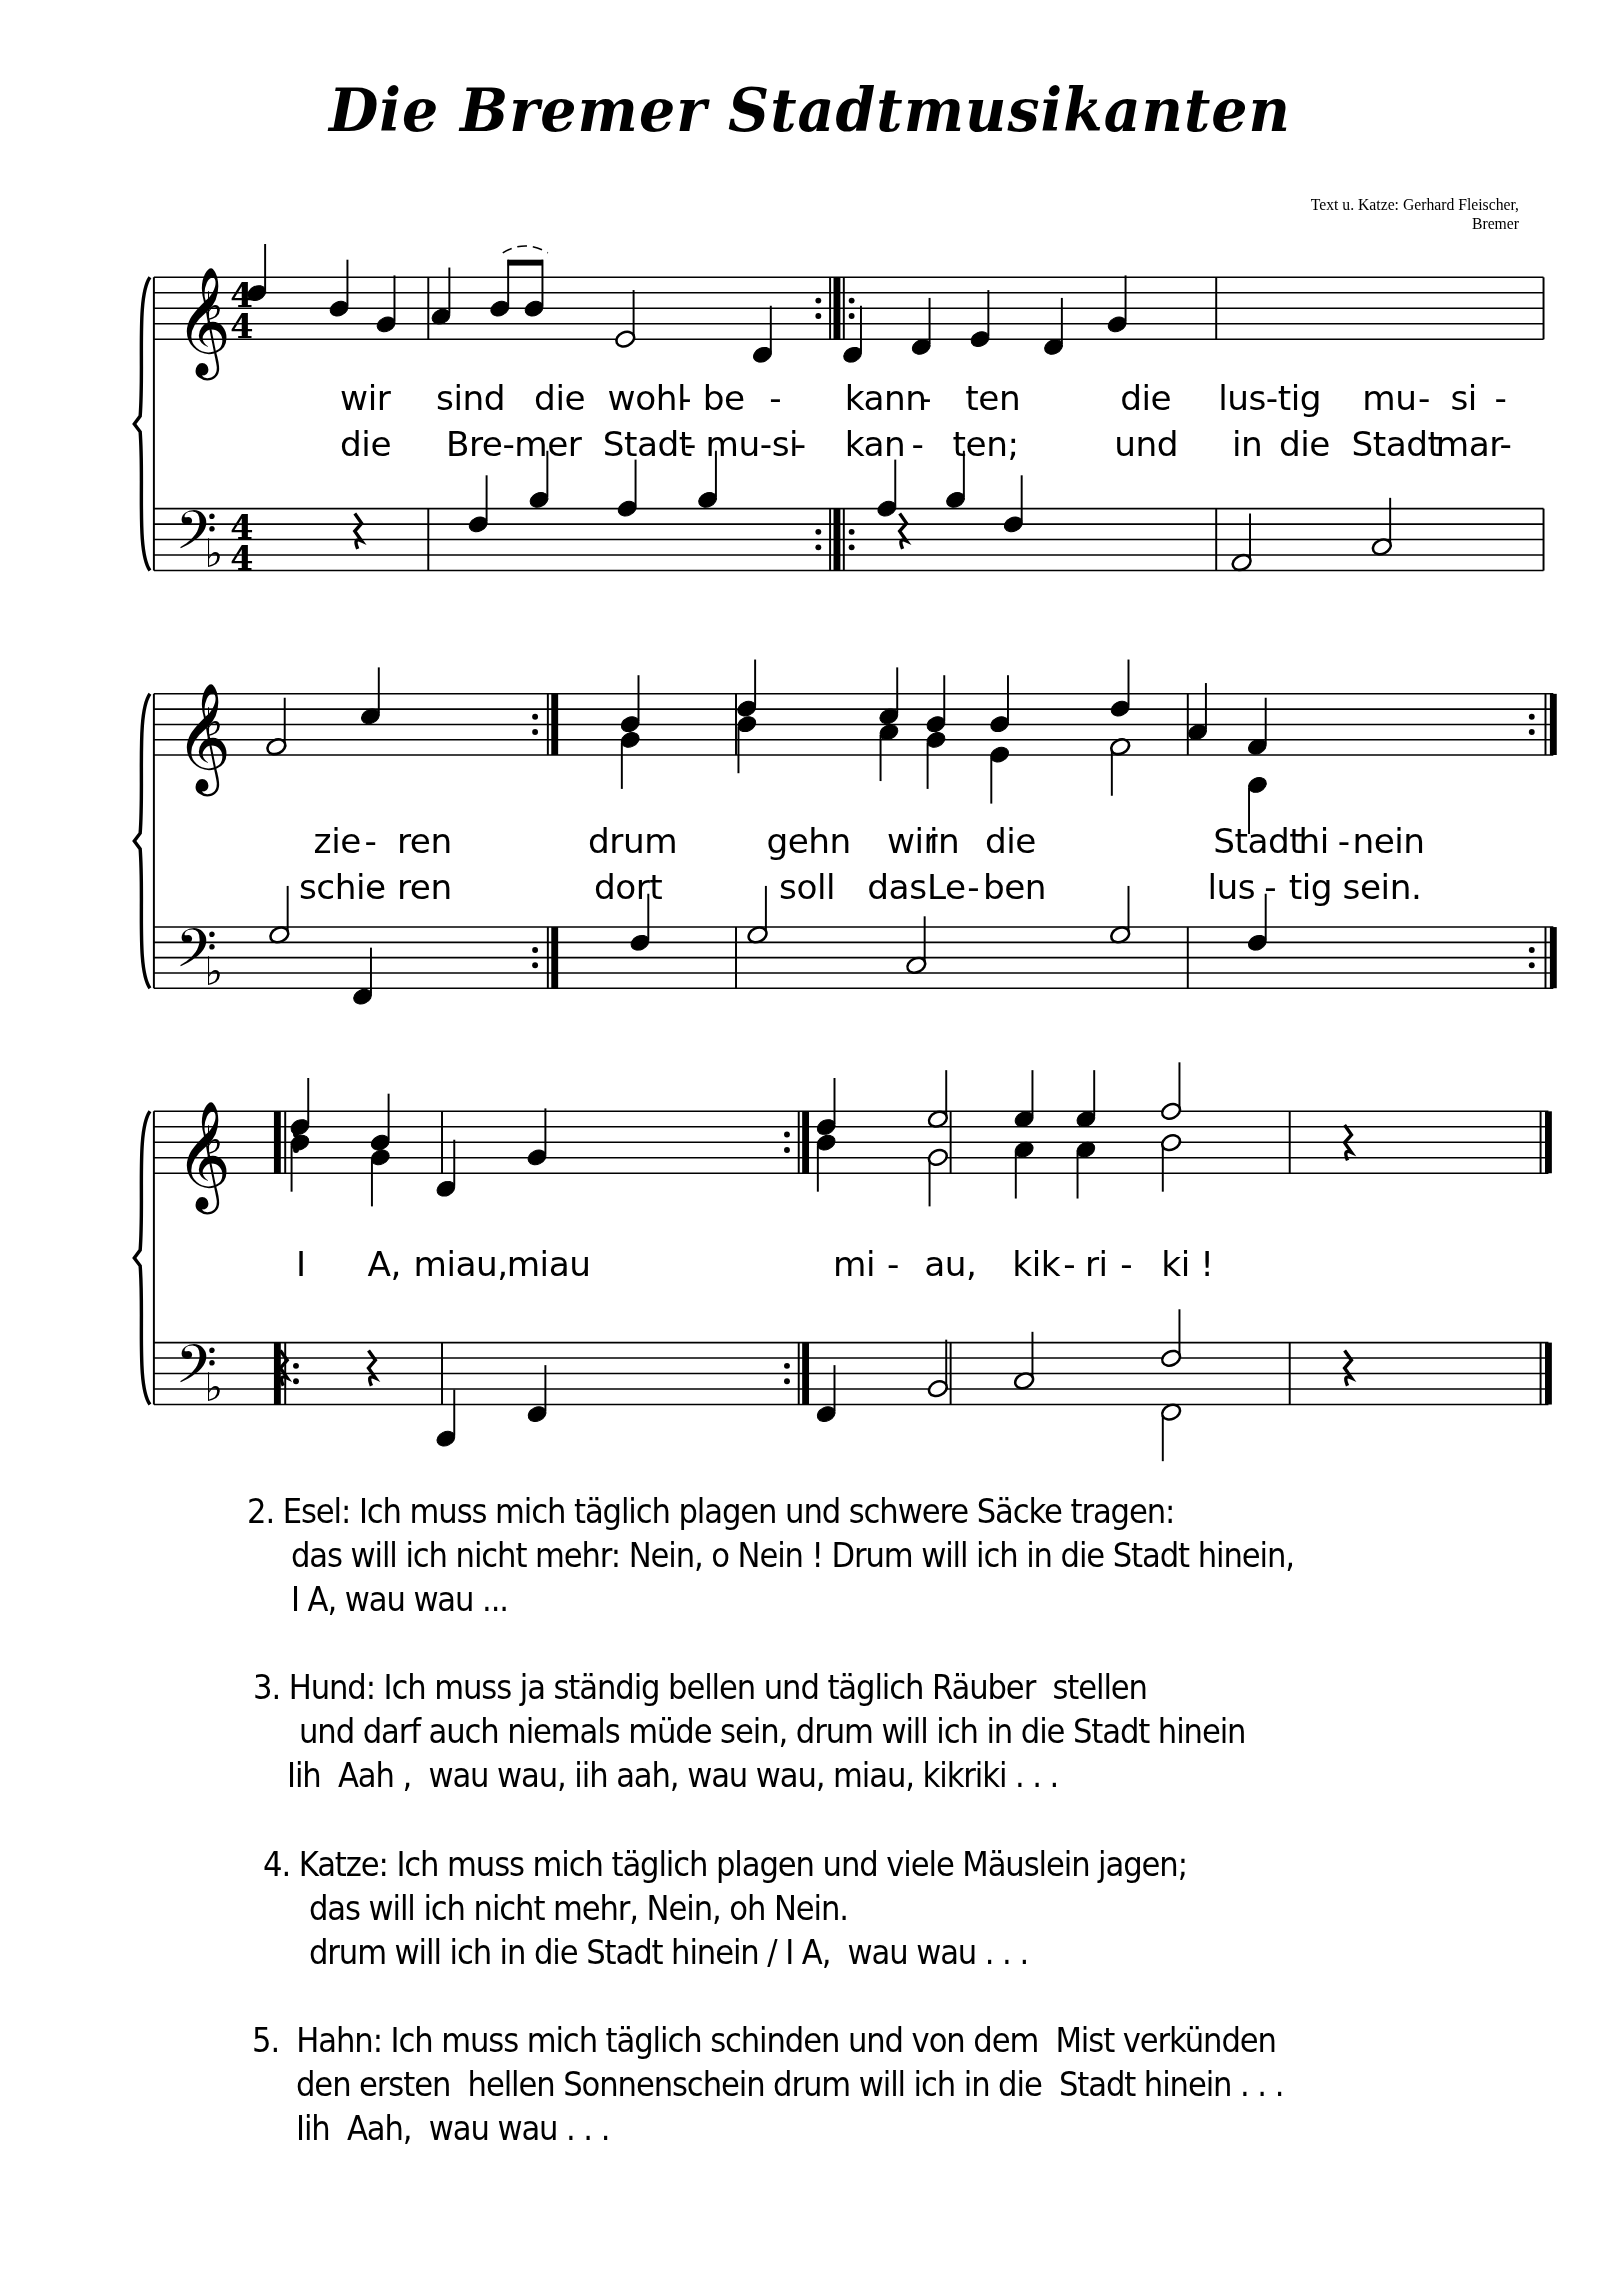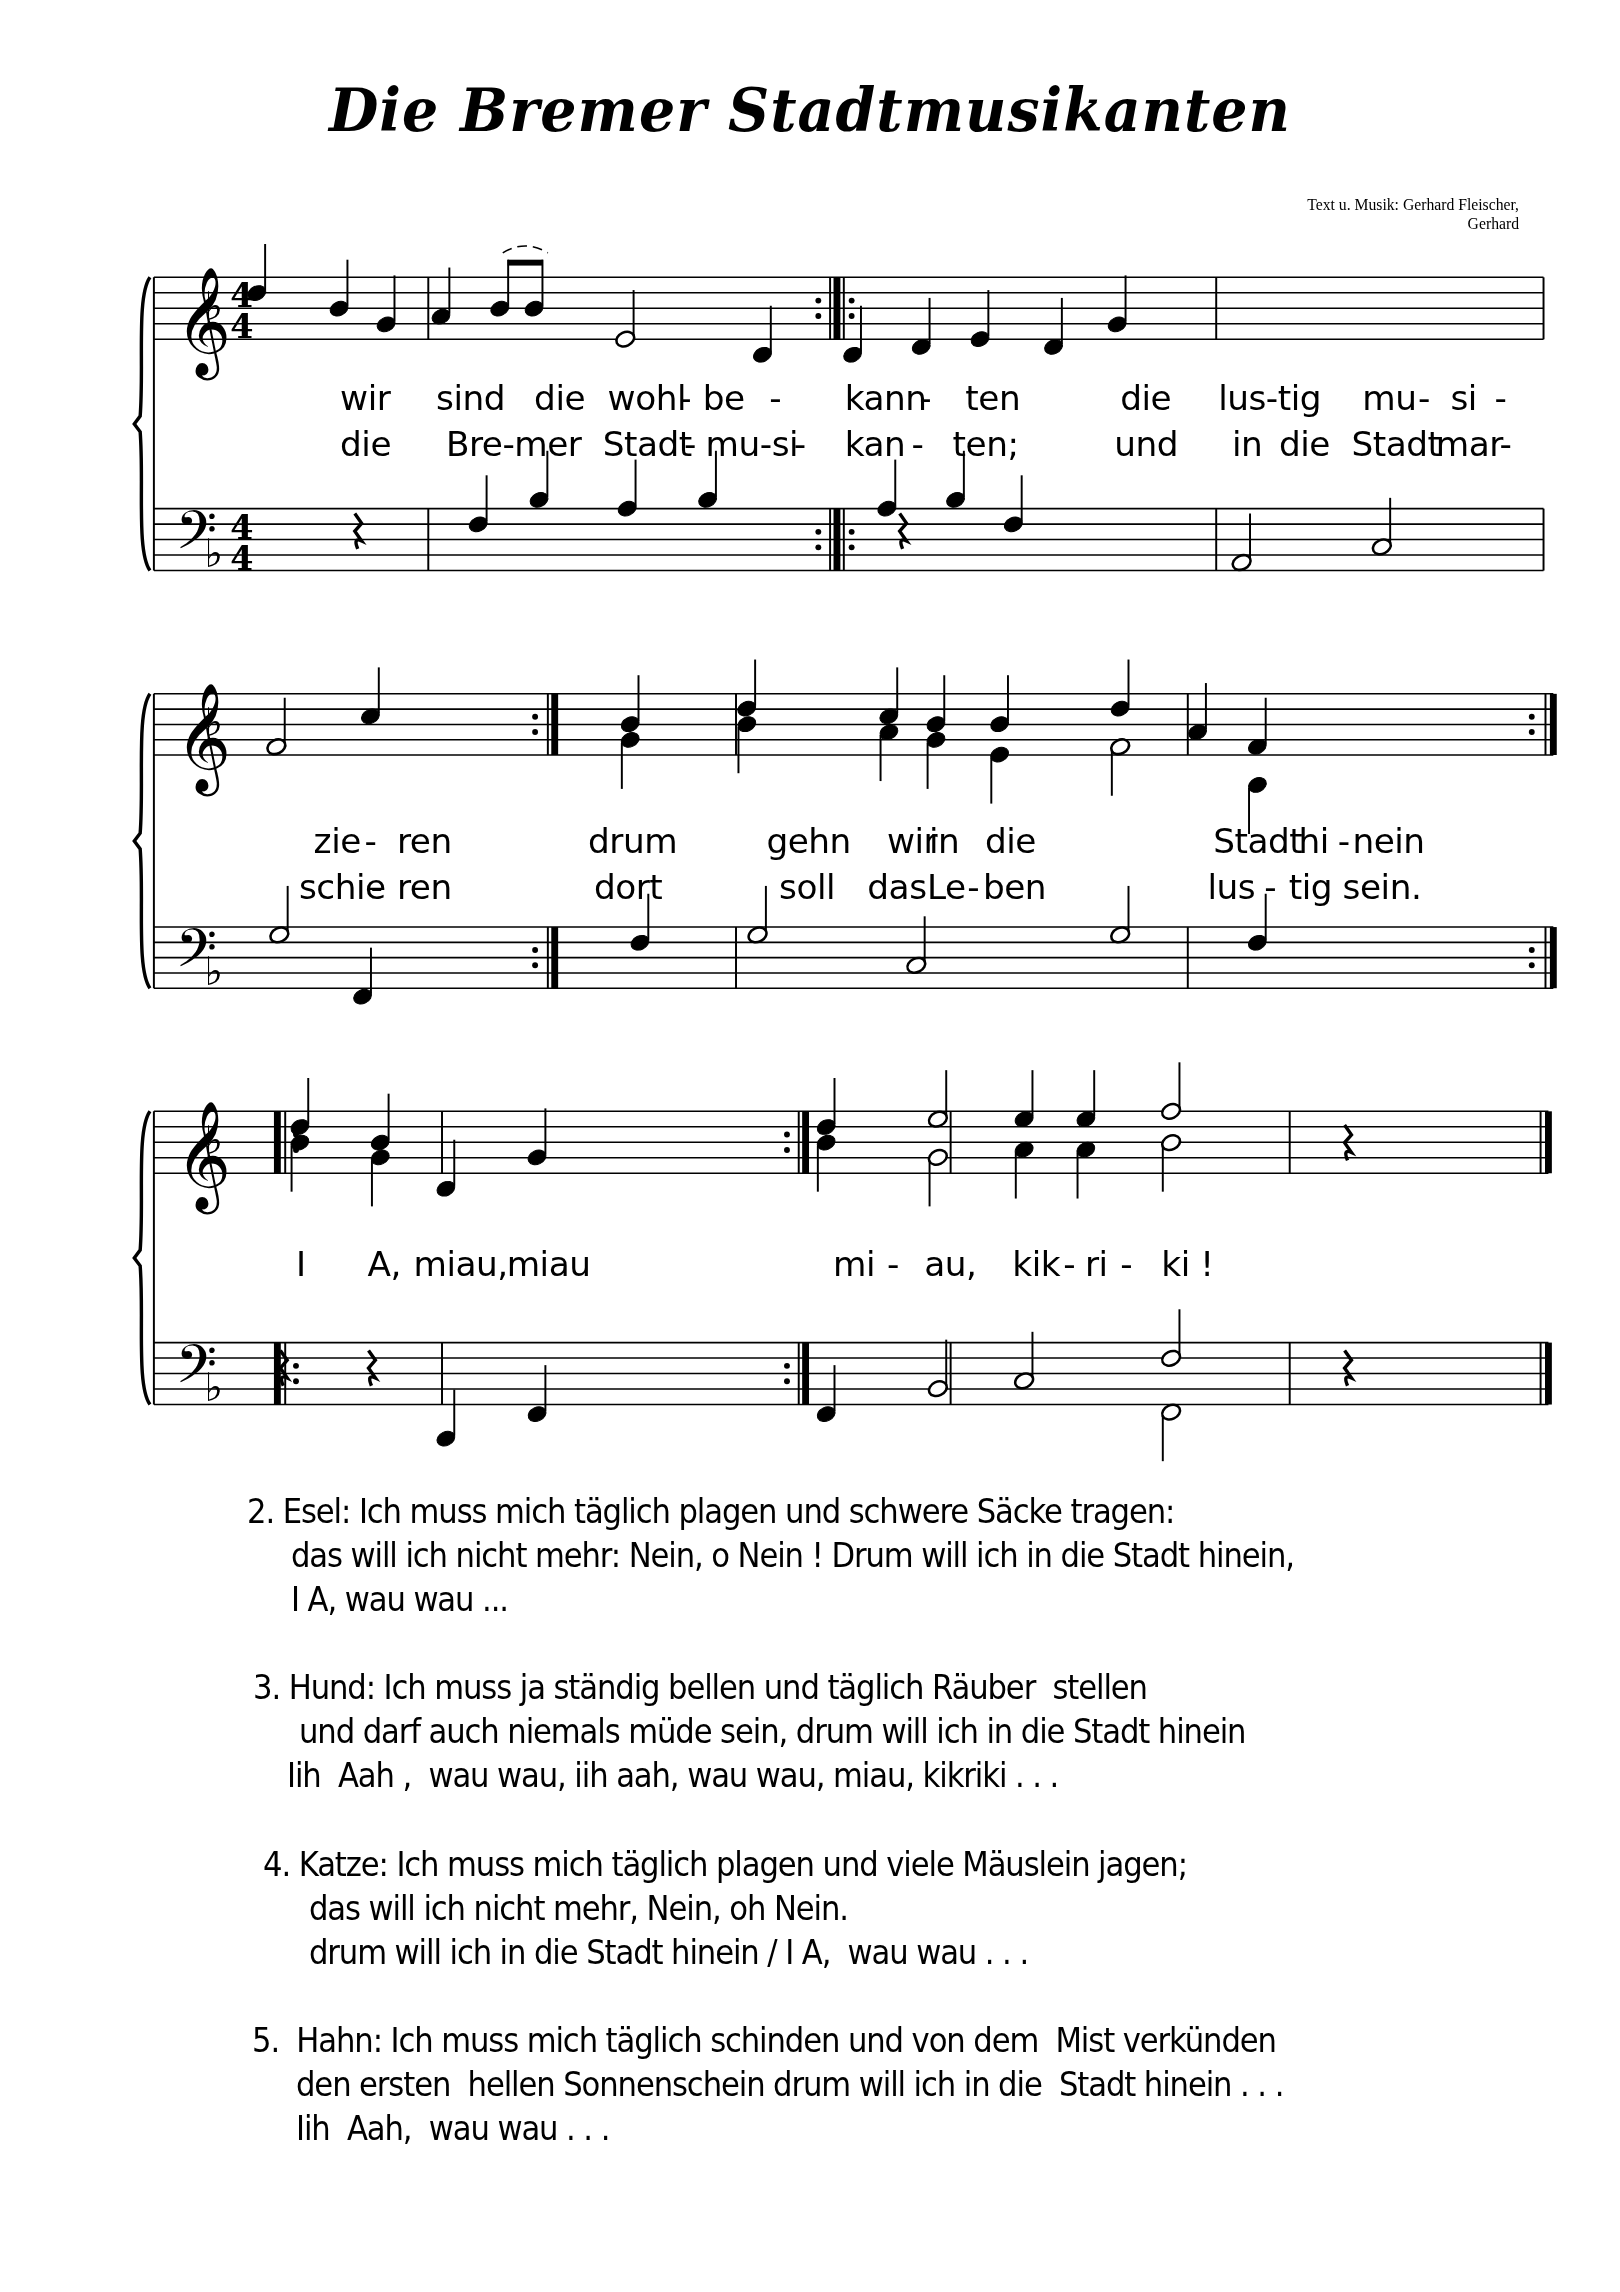--- a/index.html
+++ b/index.html
@@ -10,22 +10,22 @@
   svg.score { position: absolute; left: 0; top: 0; width: 1620px; height: 1470px; }
   .lyric { font-family: "DejaVu Sans", sans-serif; font-size: 35px; letter-spacing: -0.5px; }
   .verses { position: absolute; left: 0; top: 0; }
   .verse-line { position: absolute; font-family: "DejaVu Sans", sans-serif; font-size: 33px; white-space: pre; letter-spacing: -1.2px; transform: scaleX(0.93); transform-origin: left; }
 </style>
 </head>
 <body>
 
 <div class="title">Die Bremer Stadtmusikanten</div>
 <div class="credit">
-  <div>Text u. Musik: Gerhard Fleischer,</div>
-  <div>Gerhard</div>
+  <div>Text u. Katze: Gerhard Fleischer,</div>
+  <div>Bremer</div>
 </div>
 
 <svg class="score" xmlns="http://www.w3.org/2000/svg" viewBox="0 0 1653 1500">
     <g>
       <g>
         <line x1="157" x2="1575" y1="283" y2="283" stroke="#000" stroke-width="1.6"></line>
         <line x1="157" x2="1575" y1="298.8" y2="298.8" stroke="#000" stroke-width="1.6"></line>
         <line x1="157" x2="1575" y1="314.6" y2="314.6" stroke="#000" stroke-width="1.6"></line>
         <line x1="157" x2="1575" y1="330.4" y2="330.4" stroke="#000" stroke-width="1.6"></line>
         <line x1="157" x2="1575" y1="346.2" y2="346.2" stroke="#000" stroke-width="1.6"></line>

